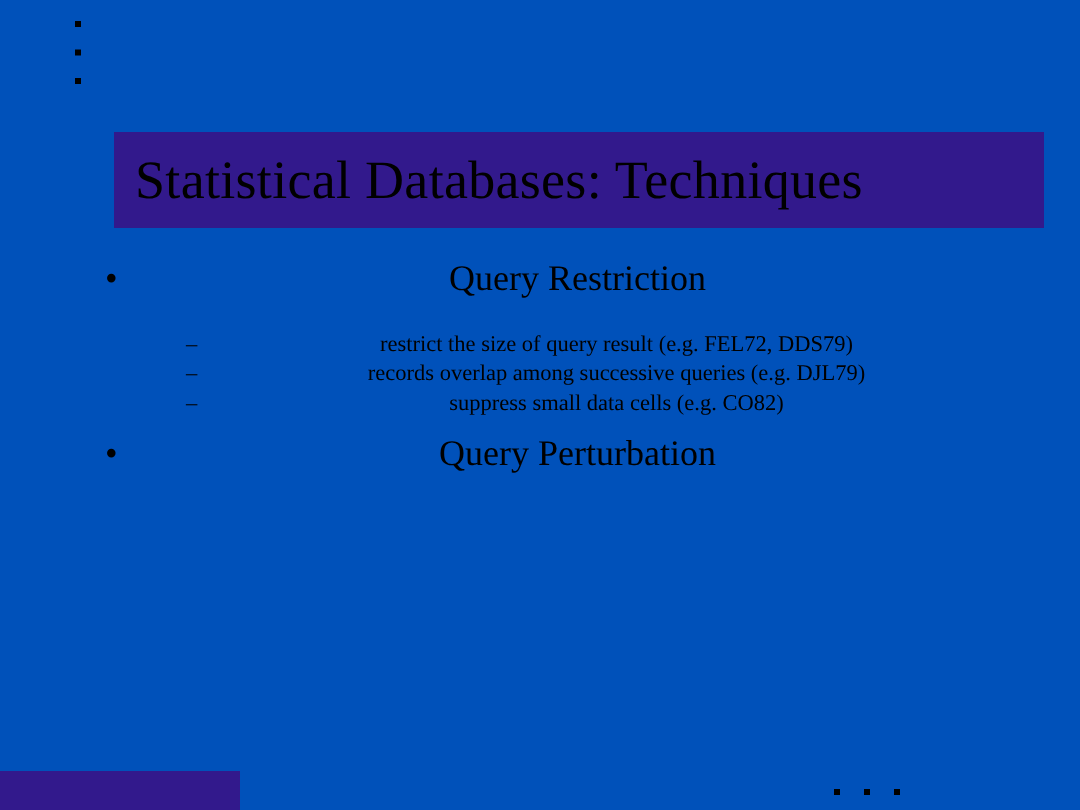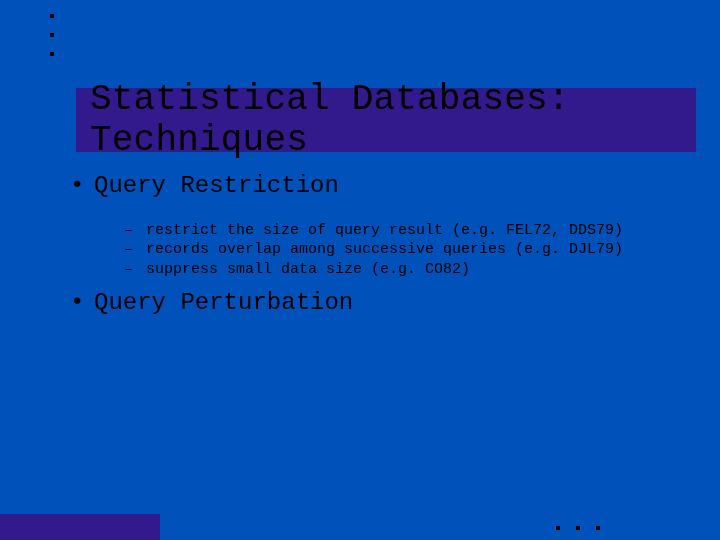--- a/index.html
+++ b/index.html
@@ -9,21 +9,20 @@
     height: 540px;
     background: #0051ba;
     font-family: "Times New Roman", Times, serif;
     color: #000;
     overflow: hidden;
   }
   .slide {
     position: relative;
     width: 696px;
     height: 540px;
-    font-family: Liberation Mono, monospace;
   }
   .deco-dots-tl {
     position: absolute;
     top: 14px;
     left: 50px;
   }
   .deco-dots-tl .dot {
     width: 4px;
     height: 4px;
     background: #000;
@@ -52,20 +51,21 @@
     top: 172px;
     left: 66px;
     width: 610px;
     font-size: 24px;
     line-height: 1.2;
   }
   ul.lvl1 {
     list-style: none;
     margin: 0;
     padding: 0;
+    text-align: center;
   }
   ul.lvl1 > li {
     position: relative;
     padding-left: 28px;
     margin-bottom: 2px;
   }
   ul.lvl1 > li::before {
     content: "•";
     position: absolute;
     left: 4px;
@@ -124,21 +124,21 @@
     <h1>Statistical Databases: Techniques</h1>
   </div>
 
   <div class="content">
     <ul class="lvl1">
       <li>
         <span>Query Restriction</span>
         <ul class="lvl2">
           <li><span>restrict the size of query result (e.g. FEL72, DDS79)</span></li>
           <li><span>records overlap among successive queries (e.g. DJL79)</span></li>
-          <li><span>suppress small data size (e.g. CO82)</span></li>
+          <li><span>suppress small data cells (e.g. CO82)</span></li>
         </ul>
       </li>
       <li>
         <span>Query Perturbation</span>
       </li>
     </ul>
   </div>
 
   <div class="footer-block"></div>
 

